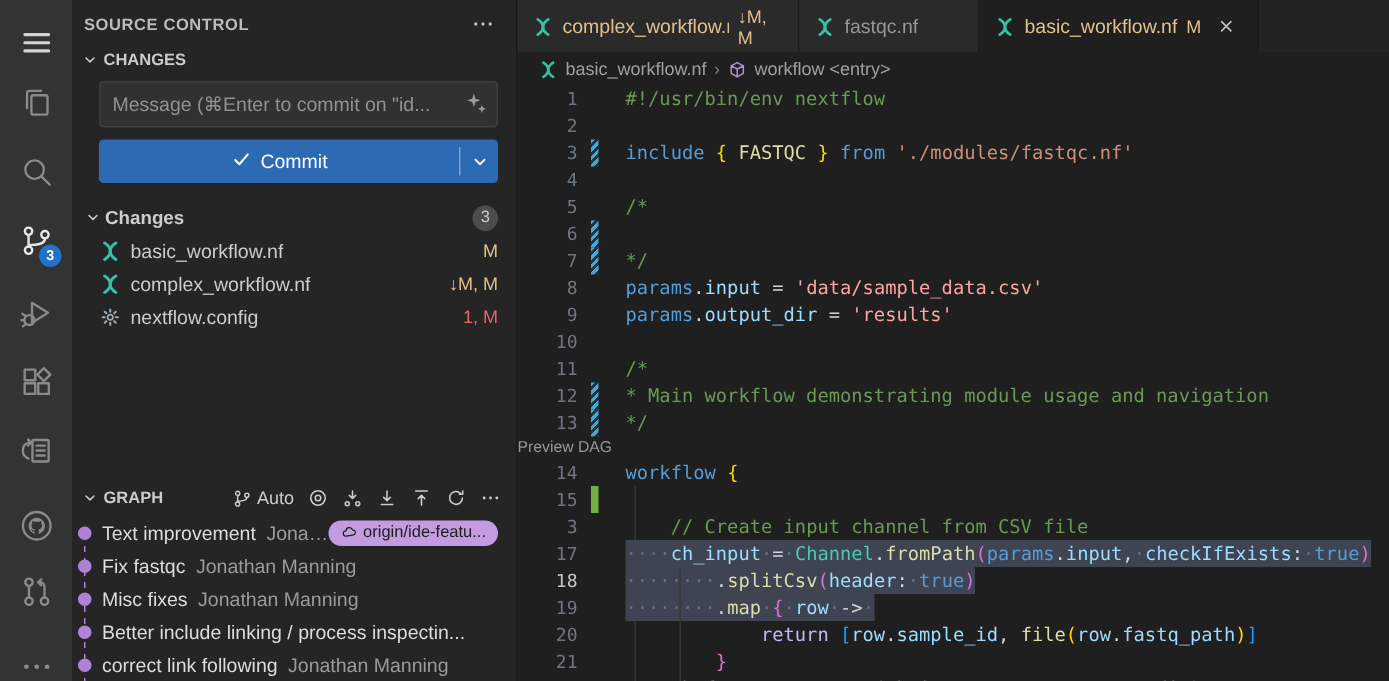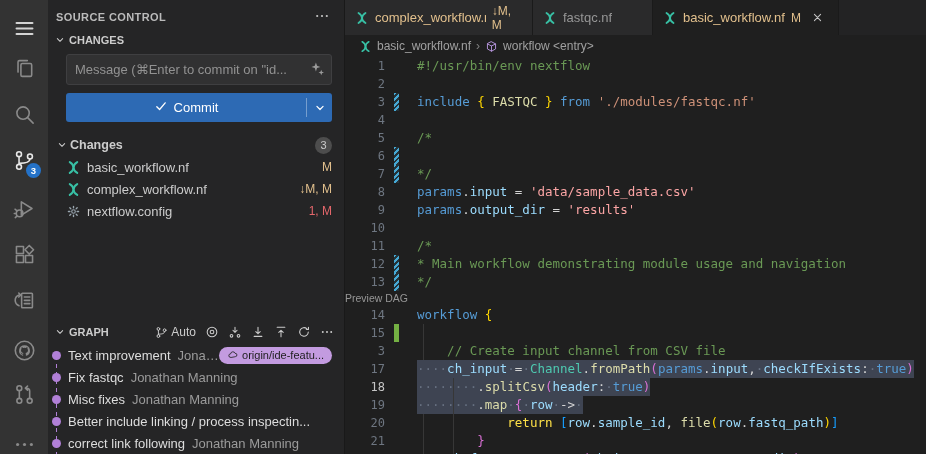--- a/index.html
+++ b/index.html
@@ -61,21 +61,21 @@
   .gm{position:absolute;left:49px;width:5px;top:0;bottom:0;}
   .gm.m{background:repeating-linear-gradient(135deg,#45a8d4 0 2px,rgba(69,168,212,.15) 2px 4px);}
   .gm.a{background:#74b043;}
   .guide{position:absolute;top:0;bottom:0;width:1px;background:#373737;}
   .ct{display:inline-block;margin-left:72px;color:#d4d4d4;}
   .ct.sel{background:#3e4452;}
   .lens{height:15px;line-height:15px;font-family:Liberation Sans, sans-serif;font-size:10.5px;color:#979797;cursor:pointer;}
   .tk-cm{color:#6a9955;} .tk-kw{color:#569cd6;} .tk-prop{color:#9cdcfe;} .tk-cls{color:#4ec9b0;}
   .tk-fn{color:#dcdcaa;} .tk-str{color:#fca5a5;} .tk-strU{color:#ce9178;}
   .tk-pl{color:#d4d4d4;} .tk-b1{color:#ffd700;} .tk-b2{color:#da70d6;} .tk-b3{color:#179fff;}
-  .tk-ret{color:#fde047;} .tk-ws{color:#667080;}
+  .tk-ret{color:#c4b5fd;} .tk-ws{color:#667080;}
 </style>
 </head>
 <body>
 
 <div class="app" style="--btn-blue: #2d6ab4; --badge-blue: #2472c8; --graph-purple: #b180d7; --pill-purple: #c39be0;">
 
   <div class="activitybar" id="activitybar">
       <div class="ab-item top" style="top: 8px;">
         <svg width="23" height="23" viewBox="0 0 16 16" fill="none" stroke="currentColor" stroke-width="1.1" stroke-linecap="round" stroke-linejoin="round">
           <path d="M2.5 4.2h11M2.5 8h11M2.5 11.8h11" stroke-width="1.5"></path>

